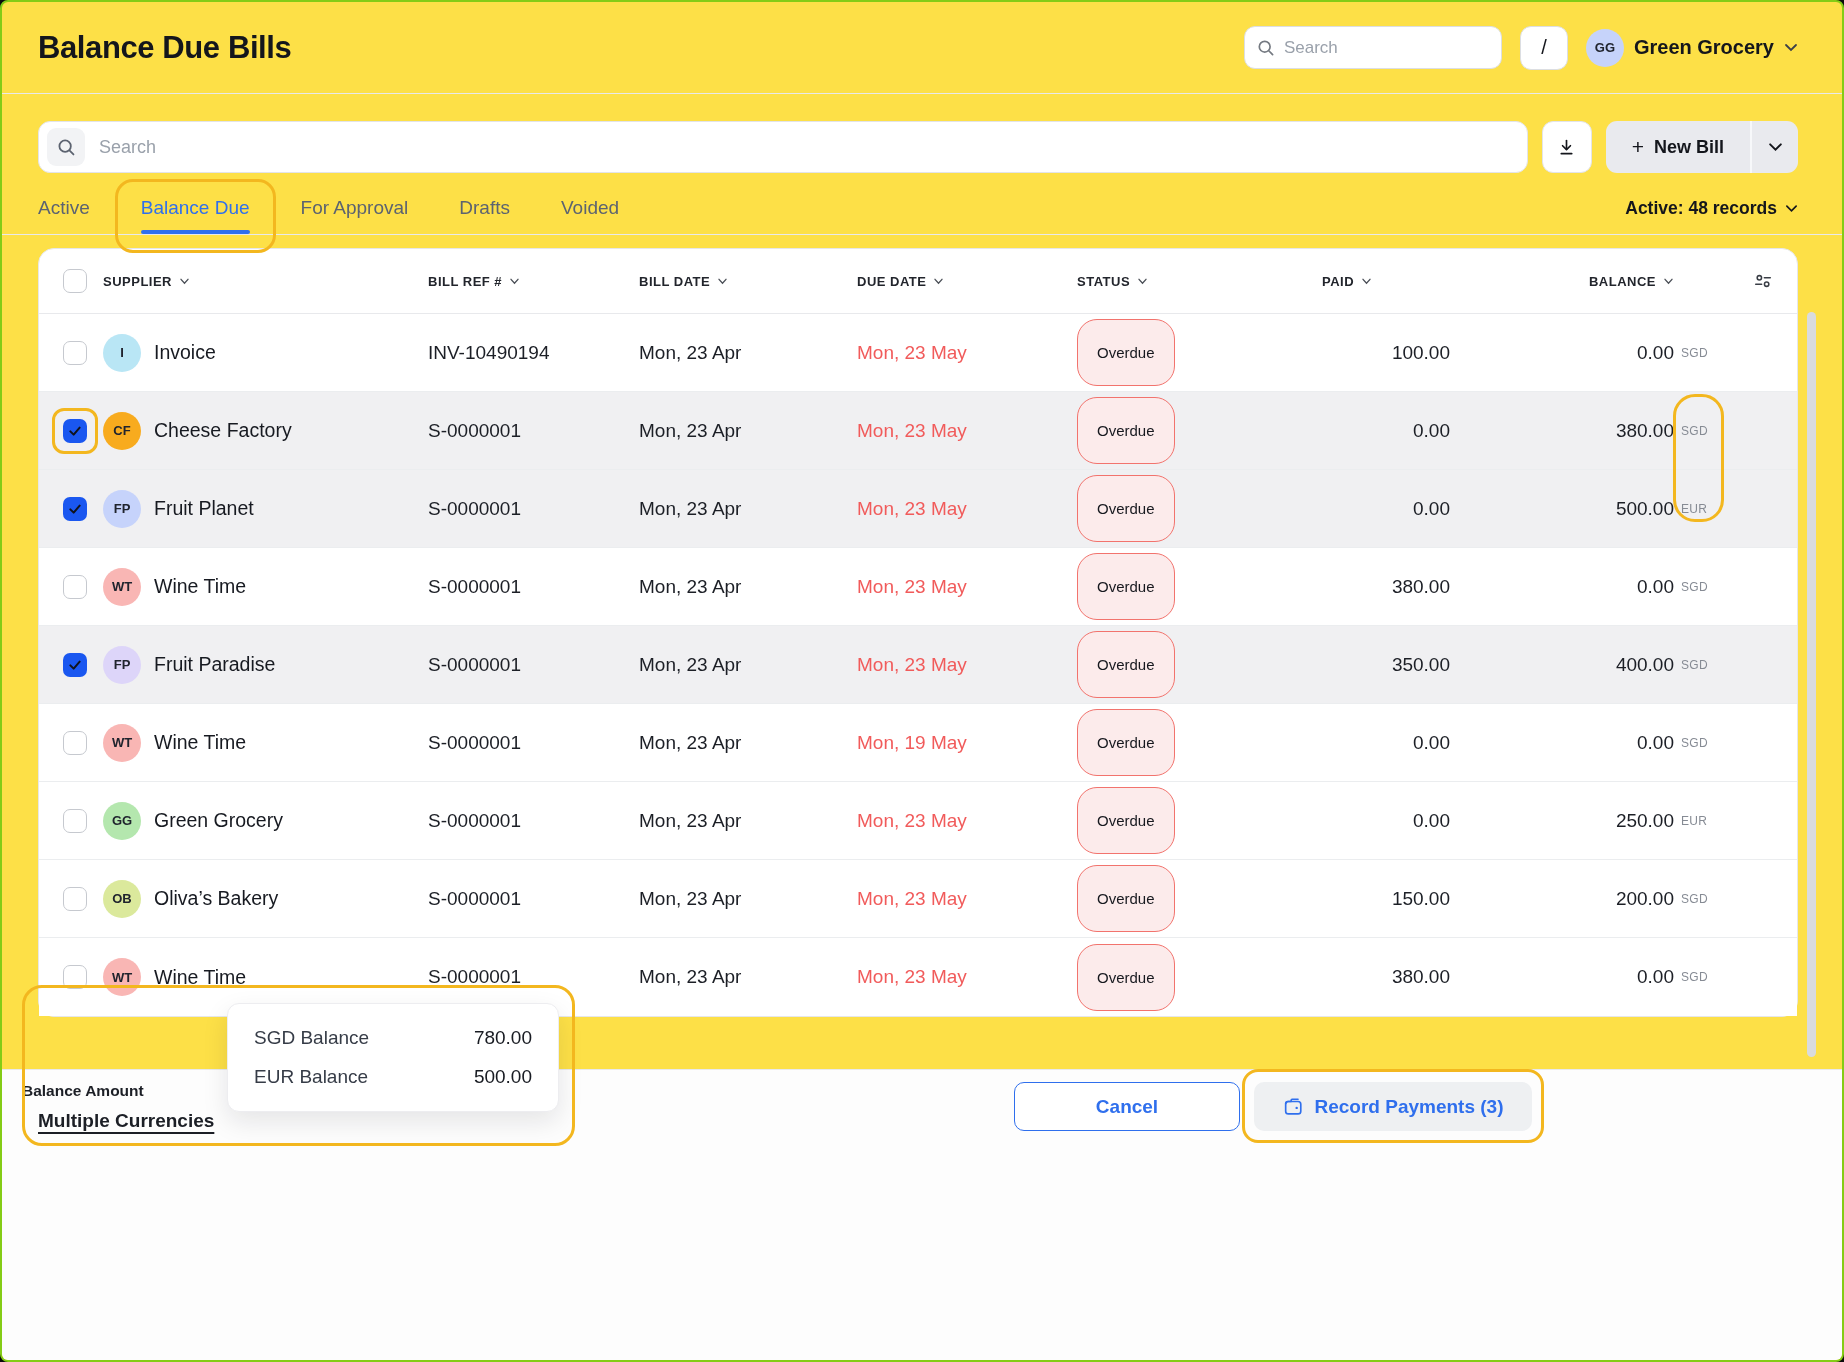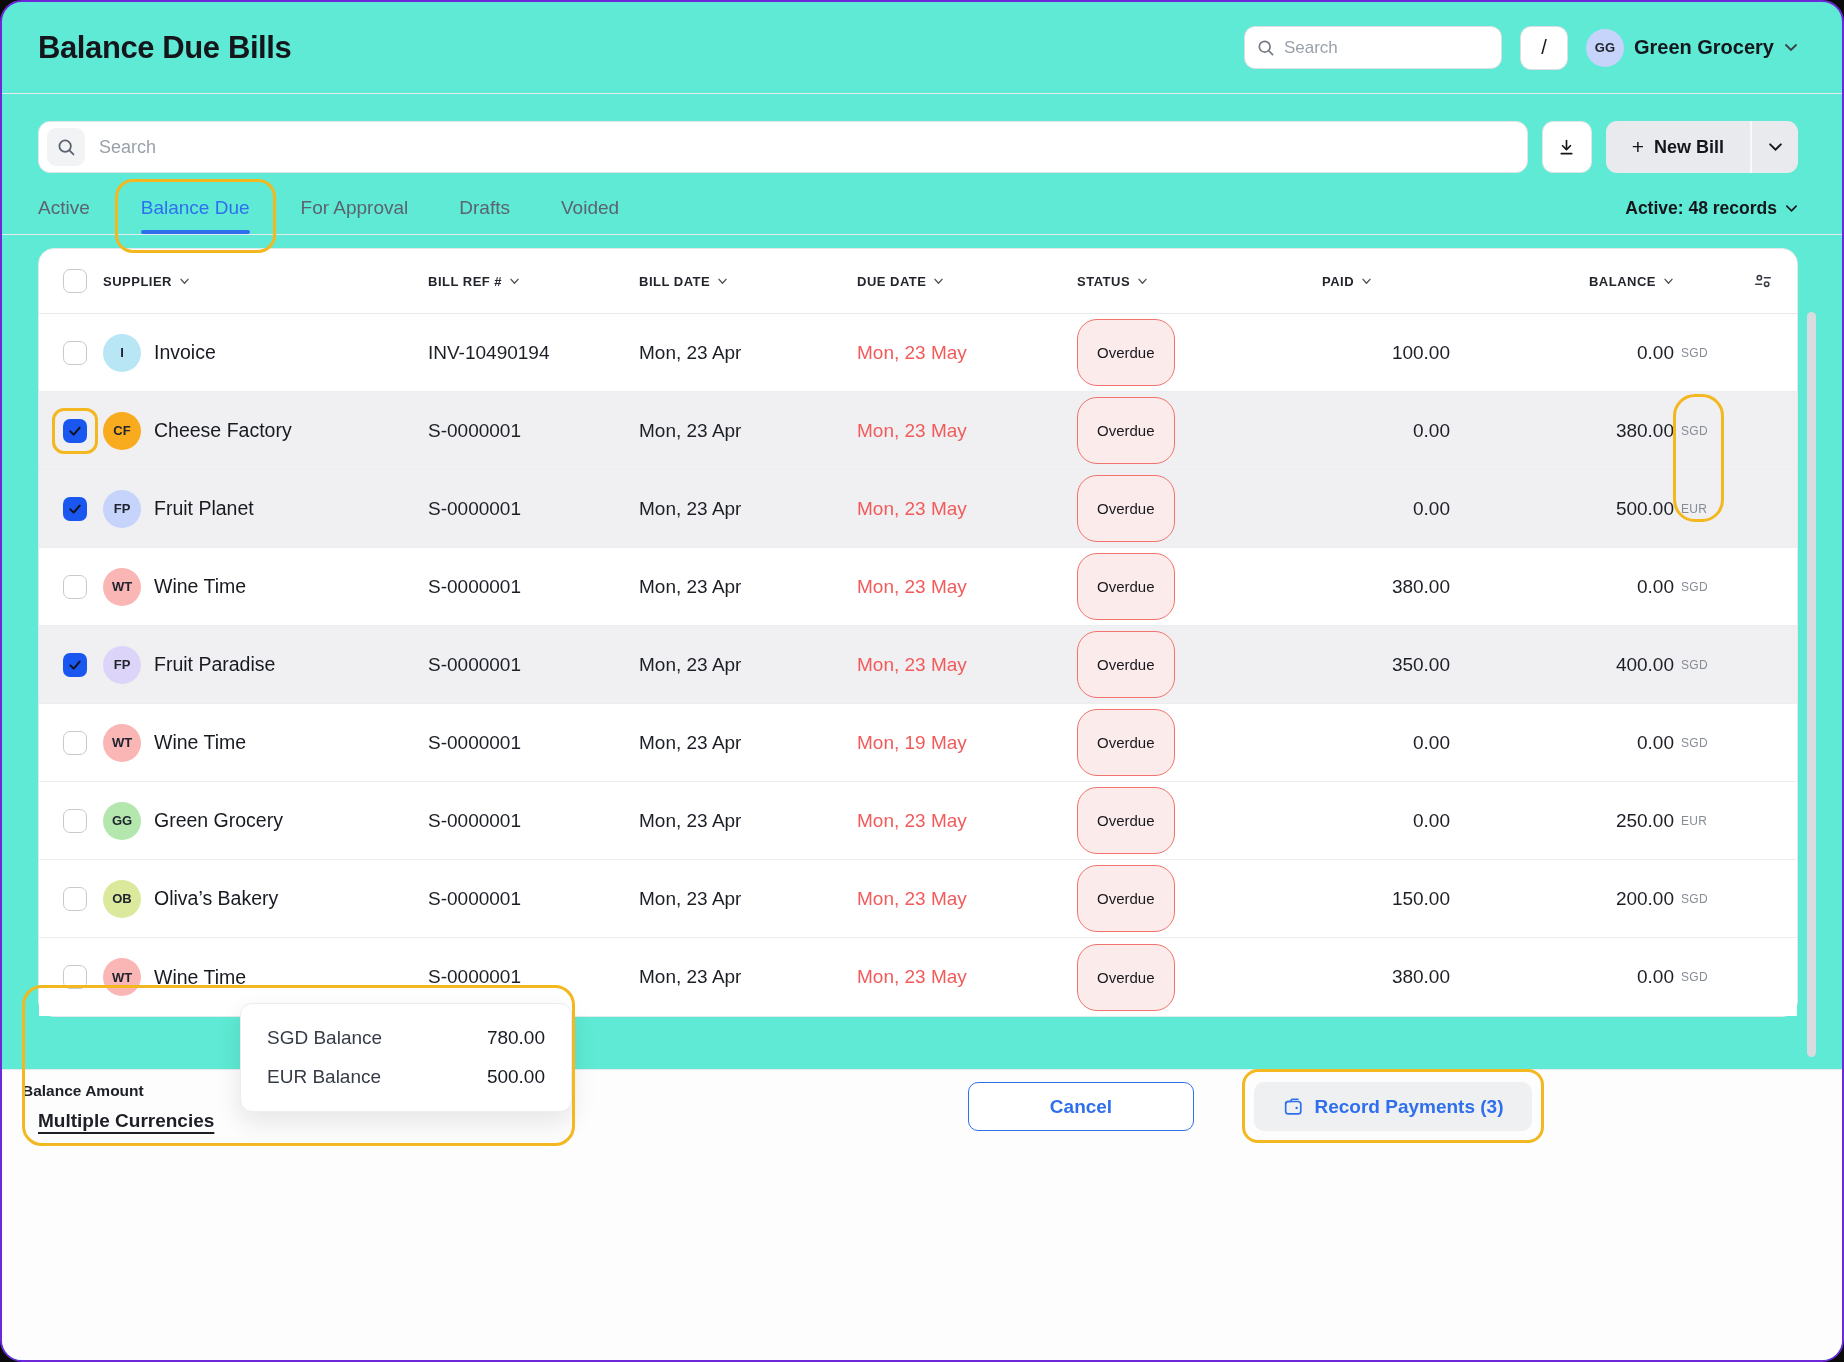--- a/index.html
+++ b/index.html
@@ -15,22 +15,22 @@
     --cb-blue:#1a57f0;
   }
   *{margin:0;padding:0;box-sizing:border-box;}
   body{
     background:#0b0b0b;
     font-family:"Liberation Sans","DejaVu Sans",sans-serif;
     width:1844px;height:1362px;overflow:hidden;
   }
   .page{
     position:relative;width:1844px;height:1362px;
-    background:#5eead4;border-radius:22px;overflow:hidden;
-    border:2px solid #6d28d9;
+    background:#fde047;border-radius:8px;overflow:hidden;
+    border:2px solid #84cc16;
   }
   
   .app-header{
     height:92px;display:flex;align-items:center;
     padding:0 44px 0 36px;border-bottom:1px solid var(--line);
   }
   .page-title{font-size:31px;font-weight:800;color:var(--ink);letter-spacing:-.4px;}
   .header-right{margin-left:auto;display:flex;align-items:center;gap:18px;}
   .hdr-search{
     width:258px;height:43px;border:1.5px solid #dcdee2;border-radius:11px;
@@ -130,32 +130,32 @@
   .footer{
     position:absolute;left:0;right:0;top:1067px;bottom:0;
     border-top:1px solid var(--line);background:#fdfdfd;
   }
   .balance-label{position:absolute;left:20px;top:12px;font-size:15.5px;font-weight:700;color:var(--ink2);}
   .balance-value{
     position:absolute;left:36px;top:40px;font-size:19px;font-weight:600;color:var(--ink2);
     text-decoration:underline;text-underline-offset:5px;text-decoration-thickness:1.5px;cursor:pointer;
   }
   .cancel-btn{
-    position:absolute;left:966px;top:12px;width:226px;height:49px;border-radius:10px;
+    position:absolute;left:1012px;top:12px;width:226px;height:49px;border-radius:10px;
     background:#fff;border:1.6px solid var(--accent);color:var(--accent);
     font-size:19px;font-weight:700;display:flex;align-items:center;justify-content:center;cursor:pointer;font-family:inherit;
   }
   .record-btn{
     position:absolute;left:1252px;top:12px;width:278px;height:49px;border-radius:10px;
     background:#eef0f2;border:none;color:var(--accent);
     font-size:19px;font-weight:700;display:flex;align-items:center;justify-content:center;gap:10px;cursor:pointer;font-family:inherit;
   }
   
   .tooltip{
-    position:absolute;left:238px;top:1001px;width:332px;background:#fff;
+    position:absolute;left:225px;top:1001px;width:332px;background:#fff;
     border:1px solid #ededf0;border-radius:12px;box-shadow:0 10px 26px rgba(20,22,30,.10);
     padding:23px 26px;display:flex;flex-direction:column;gap:17px;z-index:4;
   }
   .tip-row{display:flex;justify-content:space-between;align-items:center;}
   .tip-label{font-size:19px;color:#363c47;}
   .tip-value{font-size:19px;color:#181b22;}
   
   .annot{position:absolute;border:3.5px solid var(--annot);pointer-events:none;z-index:6;}
   .annot-currency{left:1671px;top:392px;width:51px;height:128px;border-radius:22px;}
   .annot-summary{left:20px;top:983px;width:553px;height:161px;border-radius:20px;}

